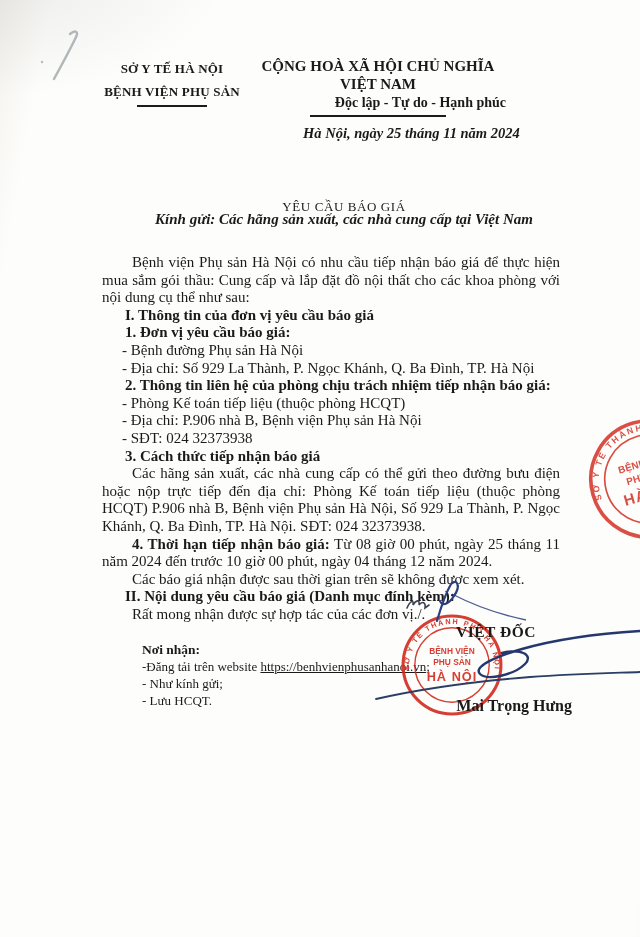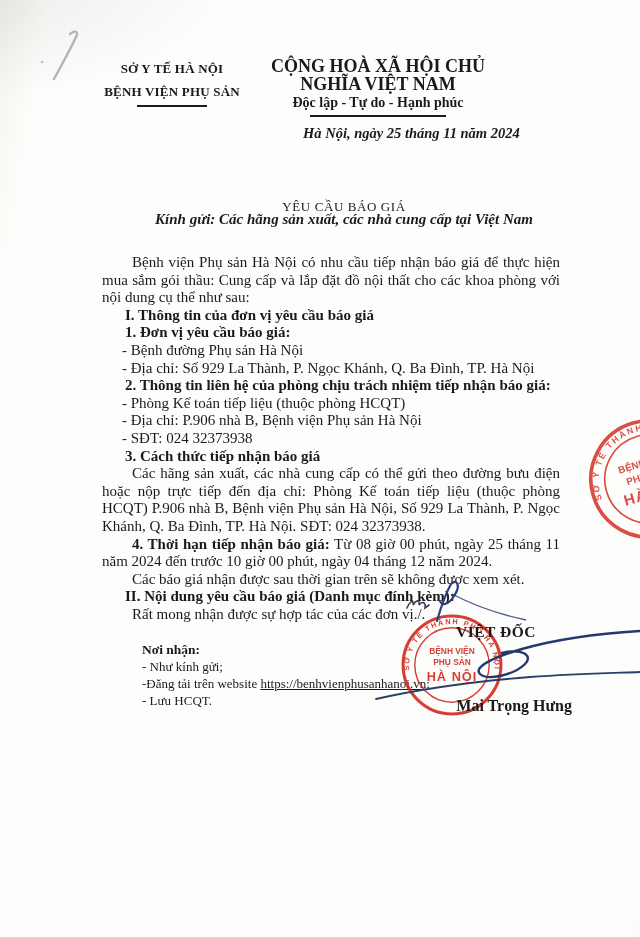--- a/index.html
+++ b/index.html
@@ -7,22 +7,22 @@
     position:relative;width:640px;height:937px;margin:0 auto;
     background:linear-gradient(100deg,#f3f2ee 0%,#fdfdfb 6%,#fdfdfc 93%,#f6f5f1 100%);
     overflow:hidden;font-family:"Liberation Serif","DejaVu Serif",serif;color:#1a1a1a;padding-left:48px;
   }
   .page::before{content:'';position:absolute;inset:0;pointer-events:none;
     background:radial-gradient(420px 220px at -4% -4%,rgba(110,110,110,.14),transparent 62%);}
   
   .hdr-left{position:absolute;left:94px;top:57px;width:156px;text-align:center;
     font-weight:bold;font-size:13px;line-height:23px;letter-spacing:.2px;}
   .hdr-right{position:absolute;left:250px;top:57px;width:256px;text-align:center;font-weight:bold;}
-  .hdr-right .l1{font-size:18px;line-height:18px;}
-  .hdr-right .l2{font-size:14px;line-height:20px;}
+  .hdr-right .l1{font-size:15px;line-height:18px;}
+  .hdr-right .l2{font-size:14px;line-height:20px;text-align:right;}
   .uline{height:1.5px;background:#1c1c1c;margin:2px auto 0;}
   .dateline{position:absolute;left:303px;top:125px;font-style:italic;font-size:14.5px;font-weight:bold;}
   .doc-title{position:absolute;left:0;right:0;top:169px;text-align:center;
     font-size:13px;font-weight:normal;letter-spacing:.6px;margin-top:30px;}
   .salutation{position:absolute;left:0;right:0;top:211px;text-align:center;font-weight:bold;font-size:15px;font-style:italic;}
   
   .body-block{position:absolute;left:102px;top:254px;width:458px;font-size:15px;line-height:17.6px;}
   .body-block p{margin:0;text-align:justify;}
   .ind{text-indent:30px;}
   .hsec{font-weight:bold;margin-left:23px !important;text-align:left !important;}
@@ -82,22 +82,22 @@
     <p class="hsec">3. Cách thức tiếp nhận báo giá</p>
     <p class="ind">Các hãng sản xuất, các nhà cung cấp có thể gửi theo đường bưu điện hoặc nộp trực tiếp đến địa chỉ: Phòng Kế toán tiếp liệu (thuộc phòng HCQT) P.906 nhà B, Bệnh viện Phụ sản Hà Nội, Số 929 La Thành, P. Ngọc Khánh, Q. Ba Đình, TP. Hà Nội. SĐT: 024 32373938.</p>
     <p class="ind"><b>4. Thời hạn tiếp nhận báo giá:</b><span> Từ 08 giờ 00 phút, ngày 25 tháng 11 năm 2024 đến trước 10 giờ 00 phút, ngày 04 tháng 12 năm 2024.</span></p>
     <p class="ind">Các báo giá nhận được sau thời gian trên sẽ không được xem xét.</p>
     <p class="hsec">II. Nội dung yêu cầu báo giá (Danh mục đính kèm):</p>
     <p class="ind">Rất mong nhận được sự hợp tác của các đơn vị./.</p>
   </div>
 
   <div class="footer">
     <div class="lbl">Nơi nhận:</div>
+    <div><span>-Đăng tải trên website </span><span class="weblink">https://benhvienphusanhanoi.vn</span><span>;</span></div>
     <div>- Như kính gửi;</div>
-    <div><span>-Đăng tải trên website </span><span class="weblink">https://benhvienphusanhanoi.vn</span><span>;</span></div>
     <div>- Lưu HCQT.</div>
   </div>
 
   <div class="director-title">VIỆT ĐỐC</div>
   <div class="signer-name">Mai Trọng Hưng</div>
 
   <svg class="stamp-main" viewBox="0 0 104 104">
     <circle cx="52" cy="52" r="48" fill="none" stroke="#d22a1e" stroke-width="3"></circle>
     <circle cx="52" cy="52" r="36.5" fill="none" stroke="#d22a1e" stroke-width="1.4"></circle>
     <path id="ringPathA" d="M 24 85 A 42 42 0 1 1 80 85" fill="none" stroke="none"></path>

